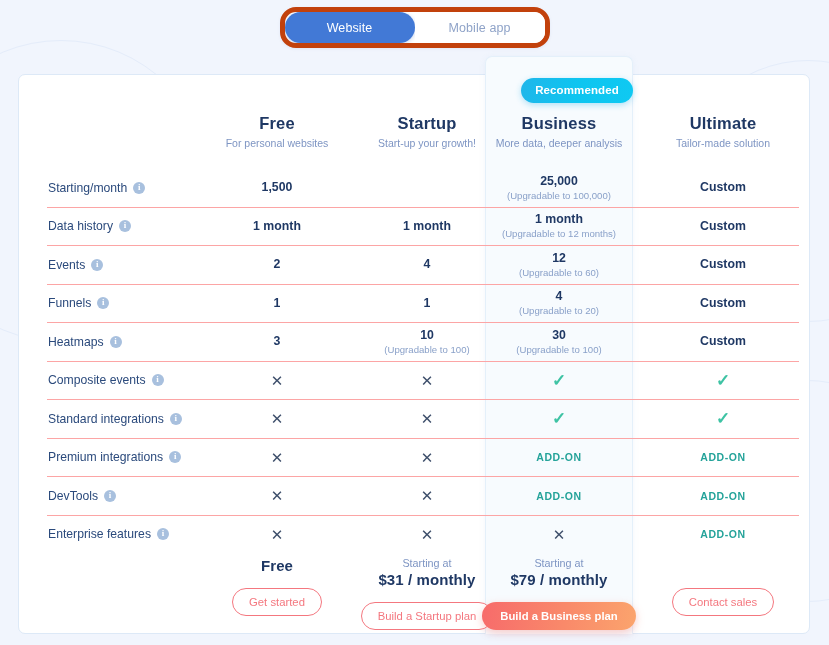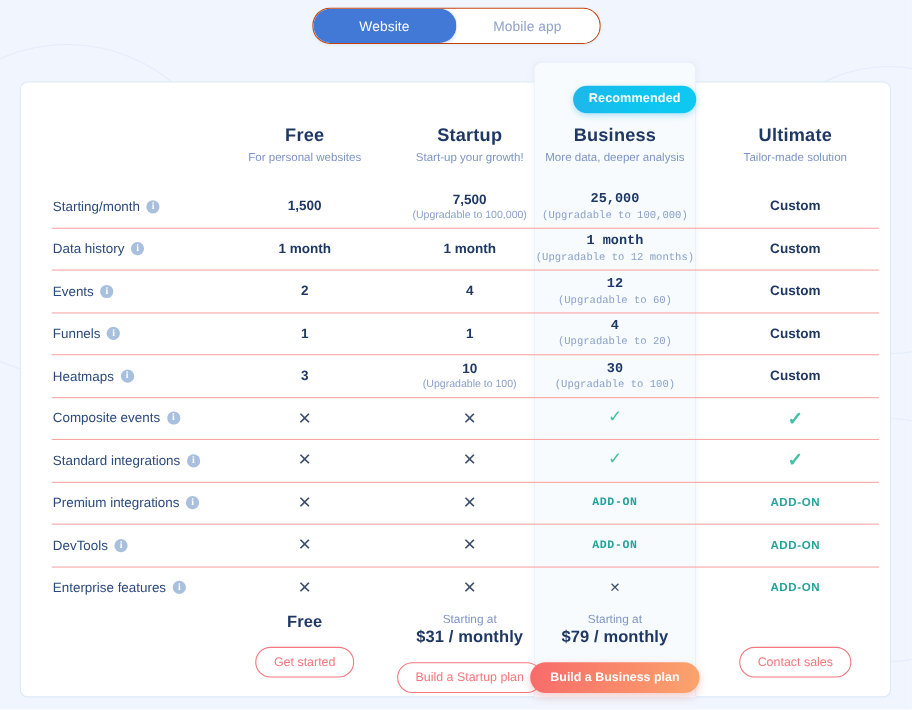--- a/index.html
+++ b/index.html
@@ -25,21 +25,21 @@
     width: 829px;
     display: flex;
     justify-content: center;
   }
   .toggle {
     display: flex;
     width: 260px;
     height: 31px;
     border-radius: 16px;
     background: #ffffff;
-    border: 1px solid #c2410c;
+    border: 5px solid #c2410c;
     box-shadow: 0 1px 3px rgba(120,150,200,.13);
     overflow: hidden;
   }
   .toggle-btn {
     flex: 1 1 50%;
     display: flex;
     align-items: center;
     justify-content: center;
     font-size: 12.5px;
     letter-spacing: .1px;
@@ -196,21 +196,21 @@
     top: 0;
     height: 100%;
     display: flex;
     flex-direction: column;
     align-items: center;
     justify-content: center;
     text-align: center;
   }
   .cell.free     { left: 182px; width: 152px; }
   .cell.startup  { left: 332px; width: 152px; }
-  .cell.business { left: 466px; width: 148px; font-family: Liberation Mono, monospace; }
+  .cell.business { left: 466px; width: 148px; }
   .cell.ultimate { left: 614px; width: 180px; }
 
   .cell-main {
     font-size: 12.3px;
     color: #1f3864;
     font-weight: bold;
     line-height: 15px;
   }
   .cell-sub {
     font-size: 9.6px;
@@ -360,24 +360,20 @@
     <div class="rows" id="rows-container">
         <div class="row">
           <div class="row-inner">
             <div class="feat-label">
               <span>Starting/month</span>
               <span class="info-icon"></span>
             </div>
             <div class="cell free">
               <div class="cell-main">1,500</div>
             </div>
-            <div class="cell startup">
-              <div class="cell-main">7,500</div>
-              <div class="cell-sub">(Upgradable to 100,000)</div>
-            </div>
             <div class="cell business">
               <div class="cell-main">25,000</div>
               <div class="cell-sub">(Upgradable to 100,000)</div>
             </div>
             <div class="cell ultimate">
               <div class="cell-main">Custom</div>
             </div>
           </div>
         </div>
         <div class="row">

